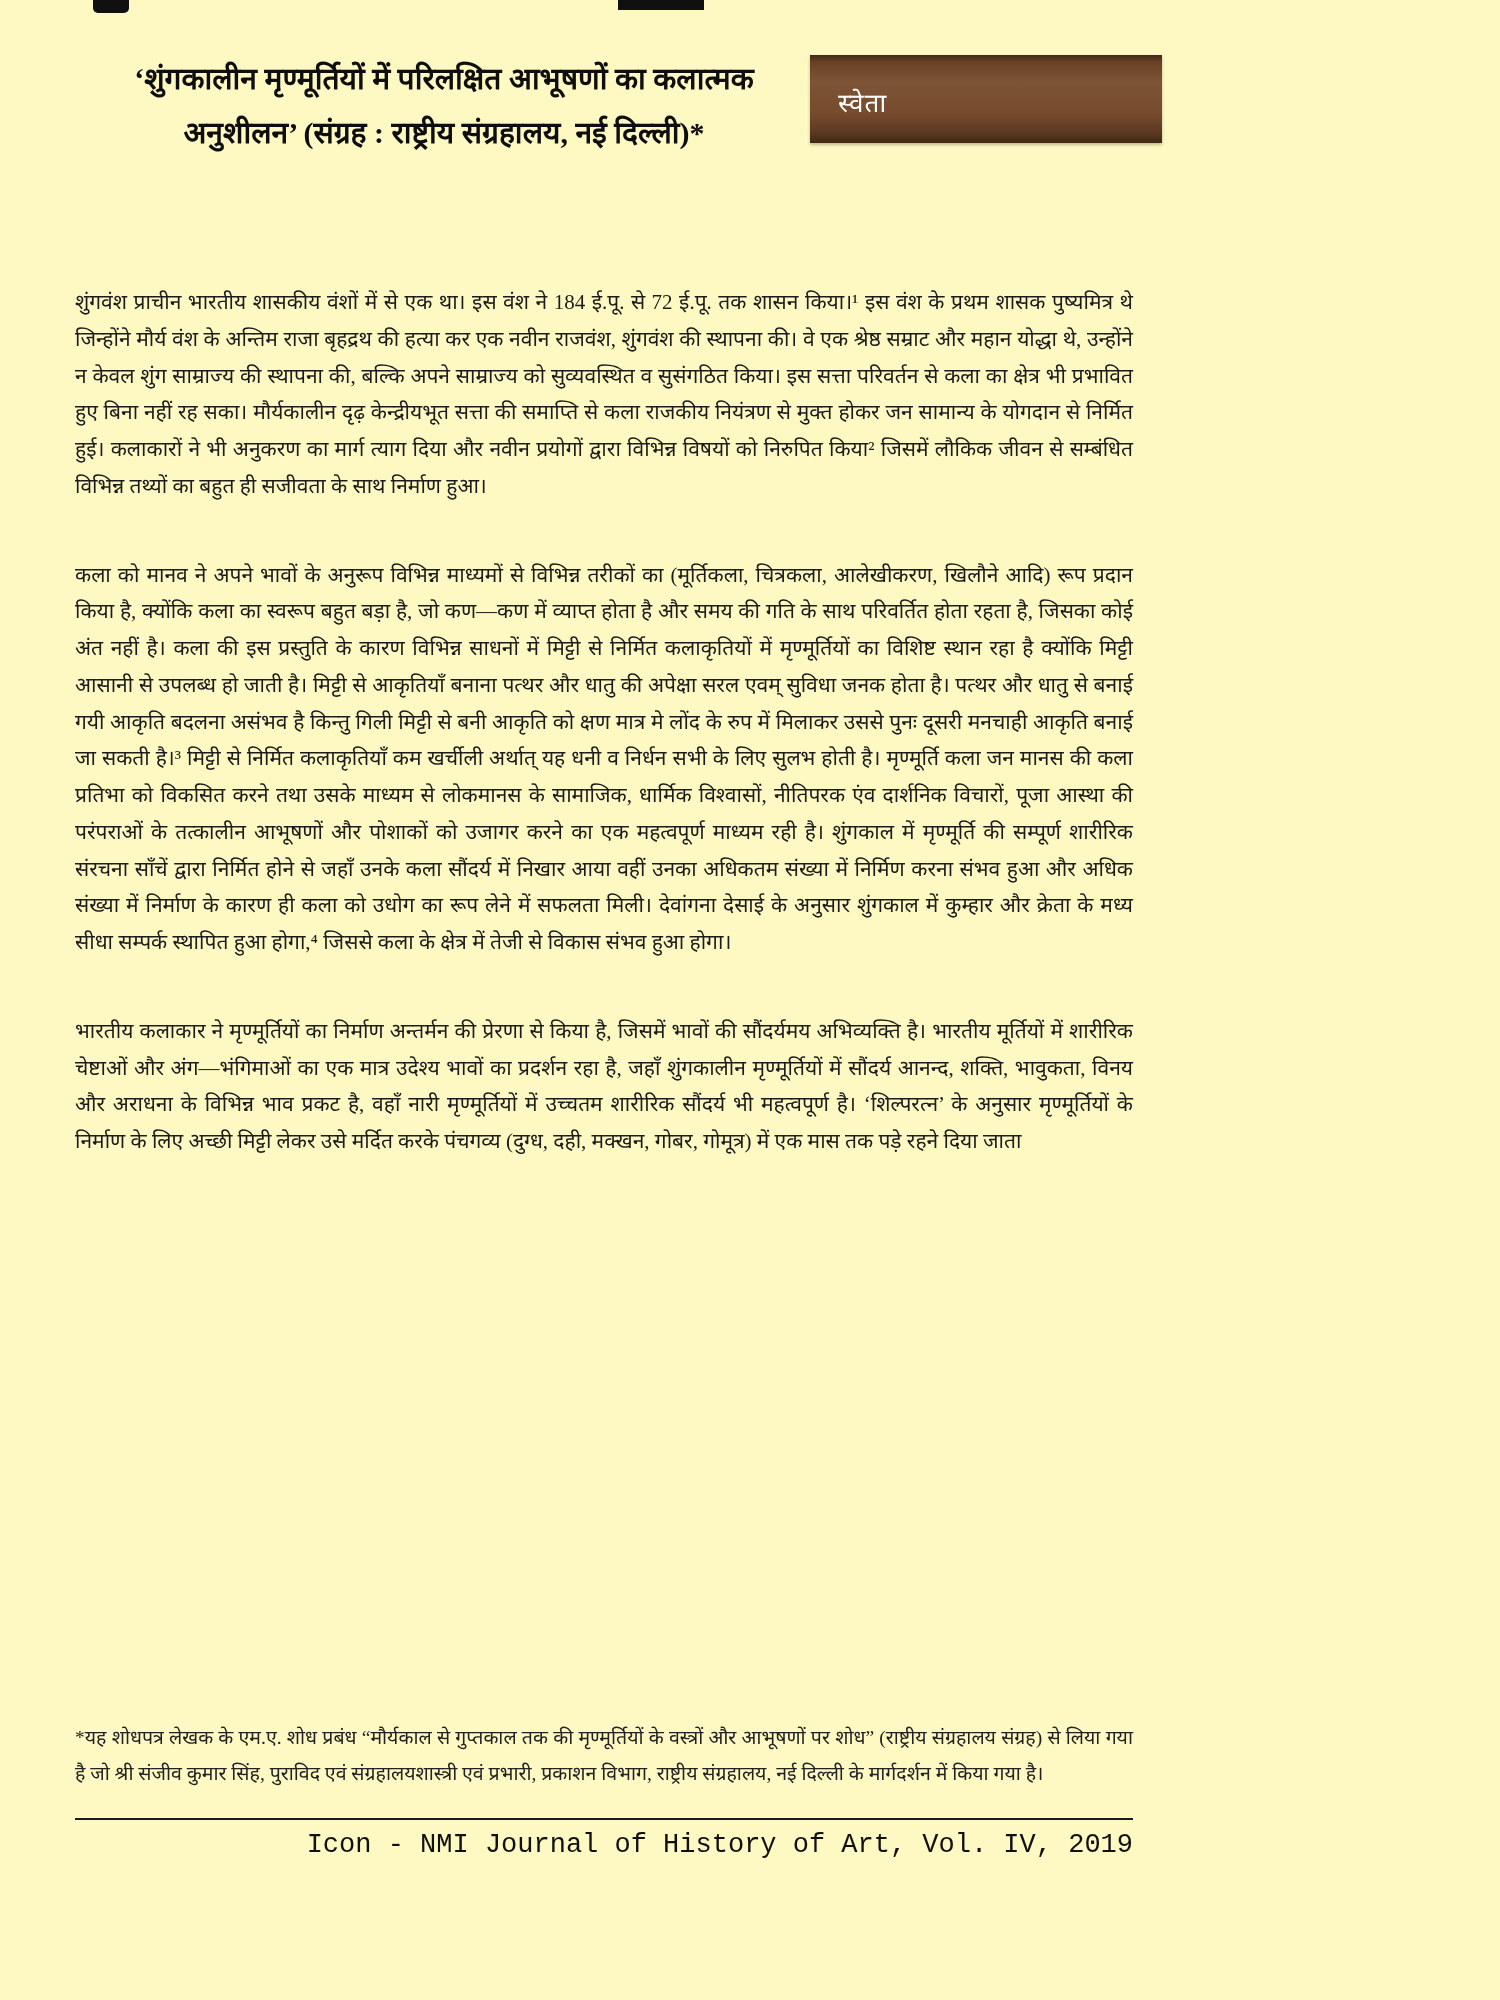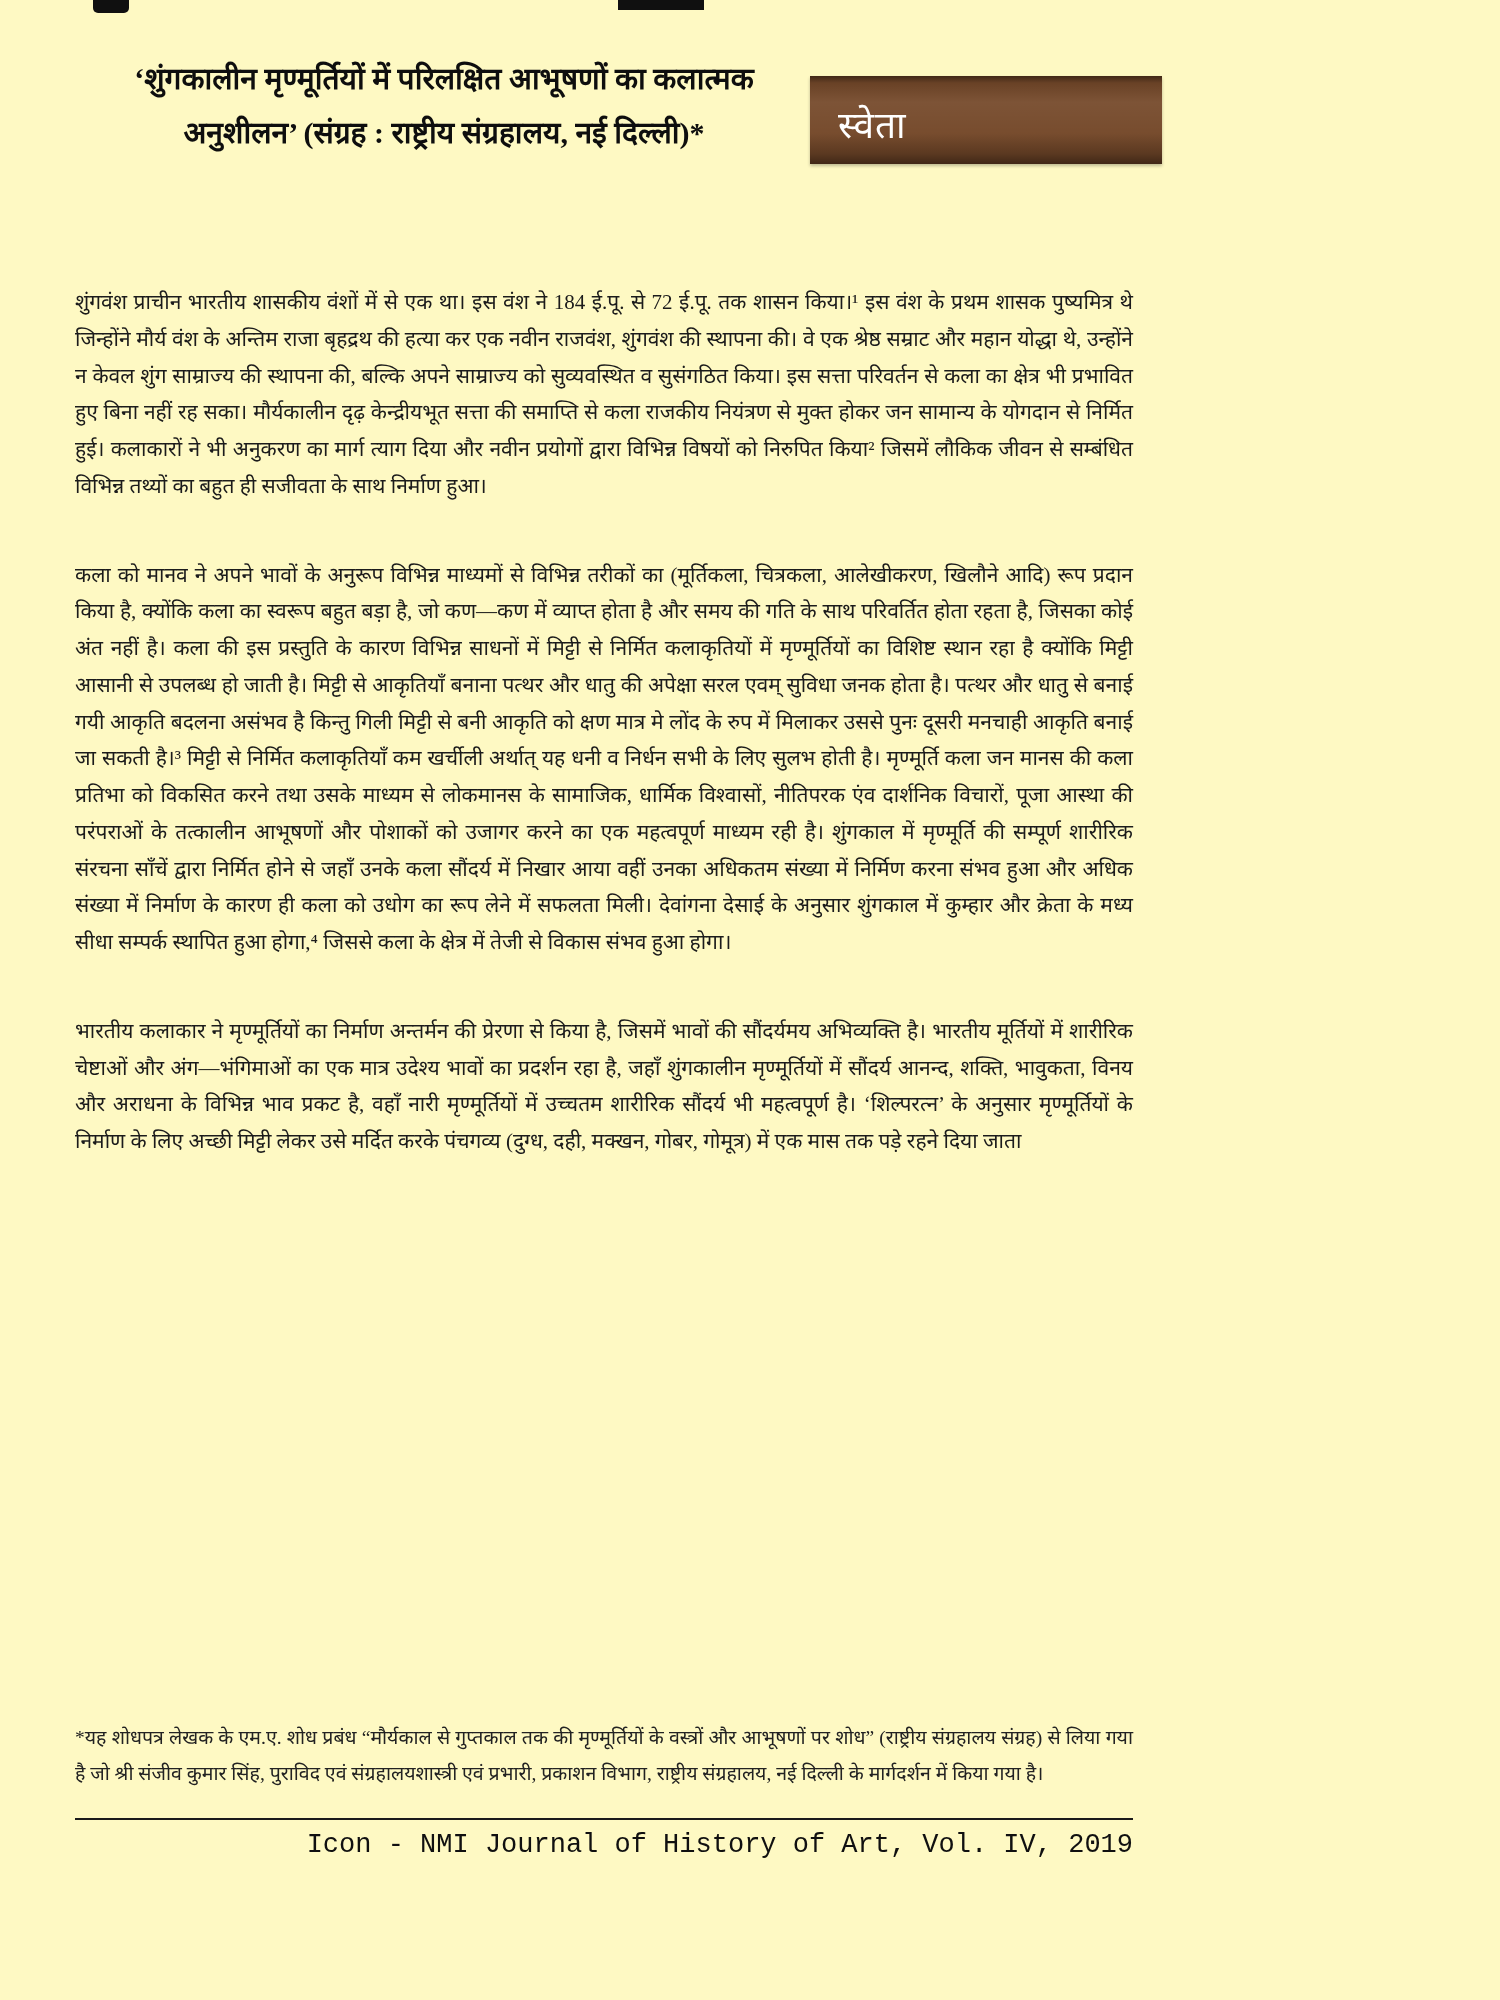--- a/index.html
+++ b/index.html
@@ -31,29 +31,28 @@
     position: absolute;
     top: 55px;
     left: 810px;
     width: 352px;
     height: 88px;
     box-sizing: border-box;
     display: flex;
     align-items: center;
     padding: 6px 20px 0 28px;
     color: #ffffff;
-    font-size: 37px;
+    font-size: 26px;
     letter-spacing: 1px;
     background-color: #75492a; 
     background-image: linear-gradient(180deg,
       rgba(0,0,0,0.45) 0%, rgba(0,0,0,0.10) 8%,
       rgba(255,255,255,0.06) 30%, rgba(255,255,255,0.02) 65%,
       rgba(0,0,0,0.22) 88%, rgba(0,0,0,0.45) 100%);
     box-shadow: 0 2px 3px rgba(0,0,0,0.25);
-    margin-top: 21px;
   }
 
   .body-text {
     margin: 82px 0 0 75px;
     width: 1058px;
     font-size: 21px;
     line-height: 1.75;
     text-align: justify;
     color: #1b1b1b;
   }

